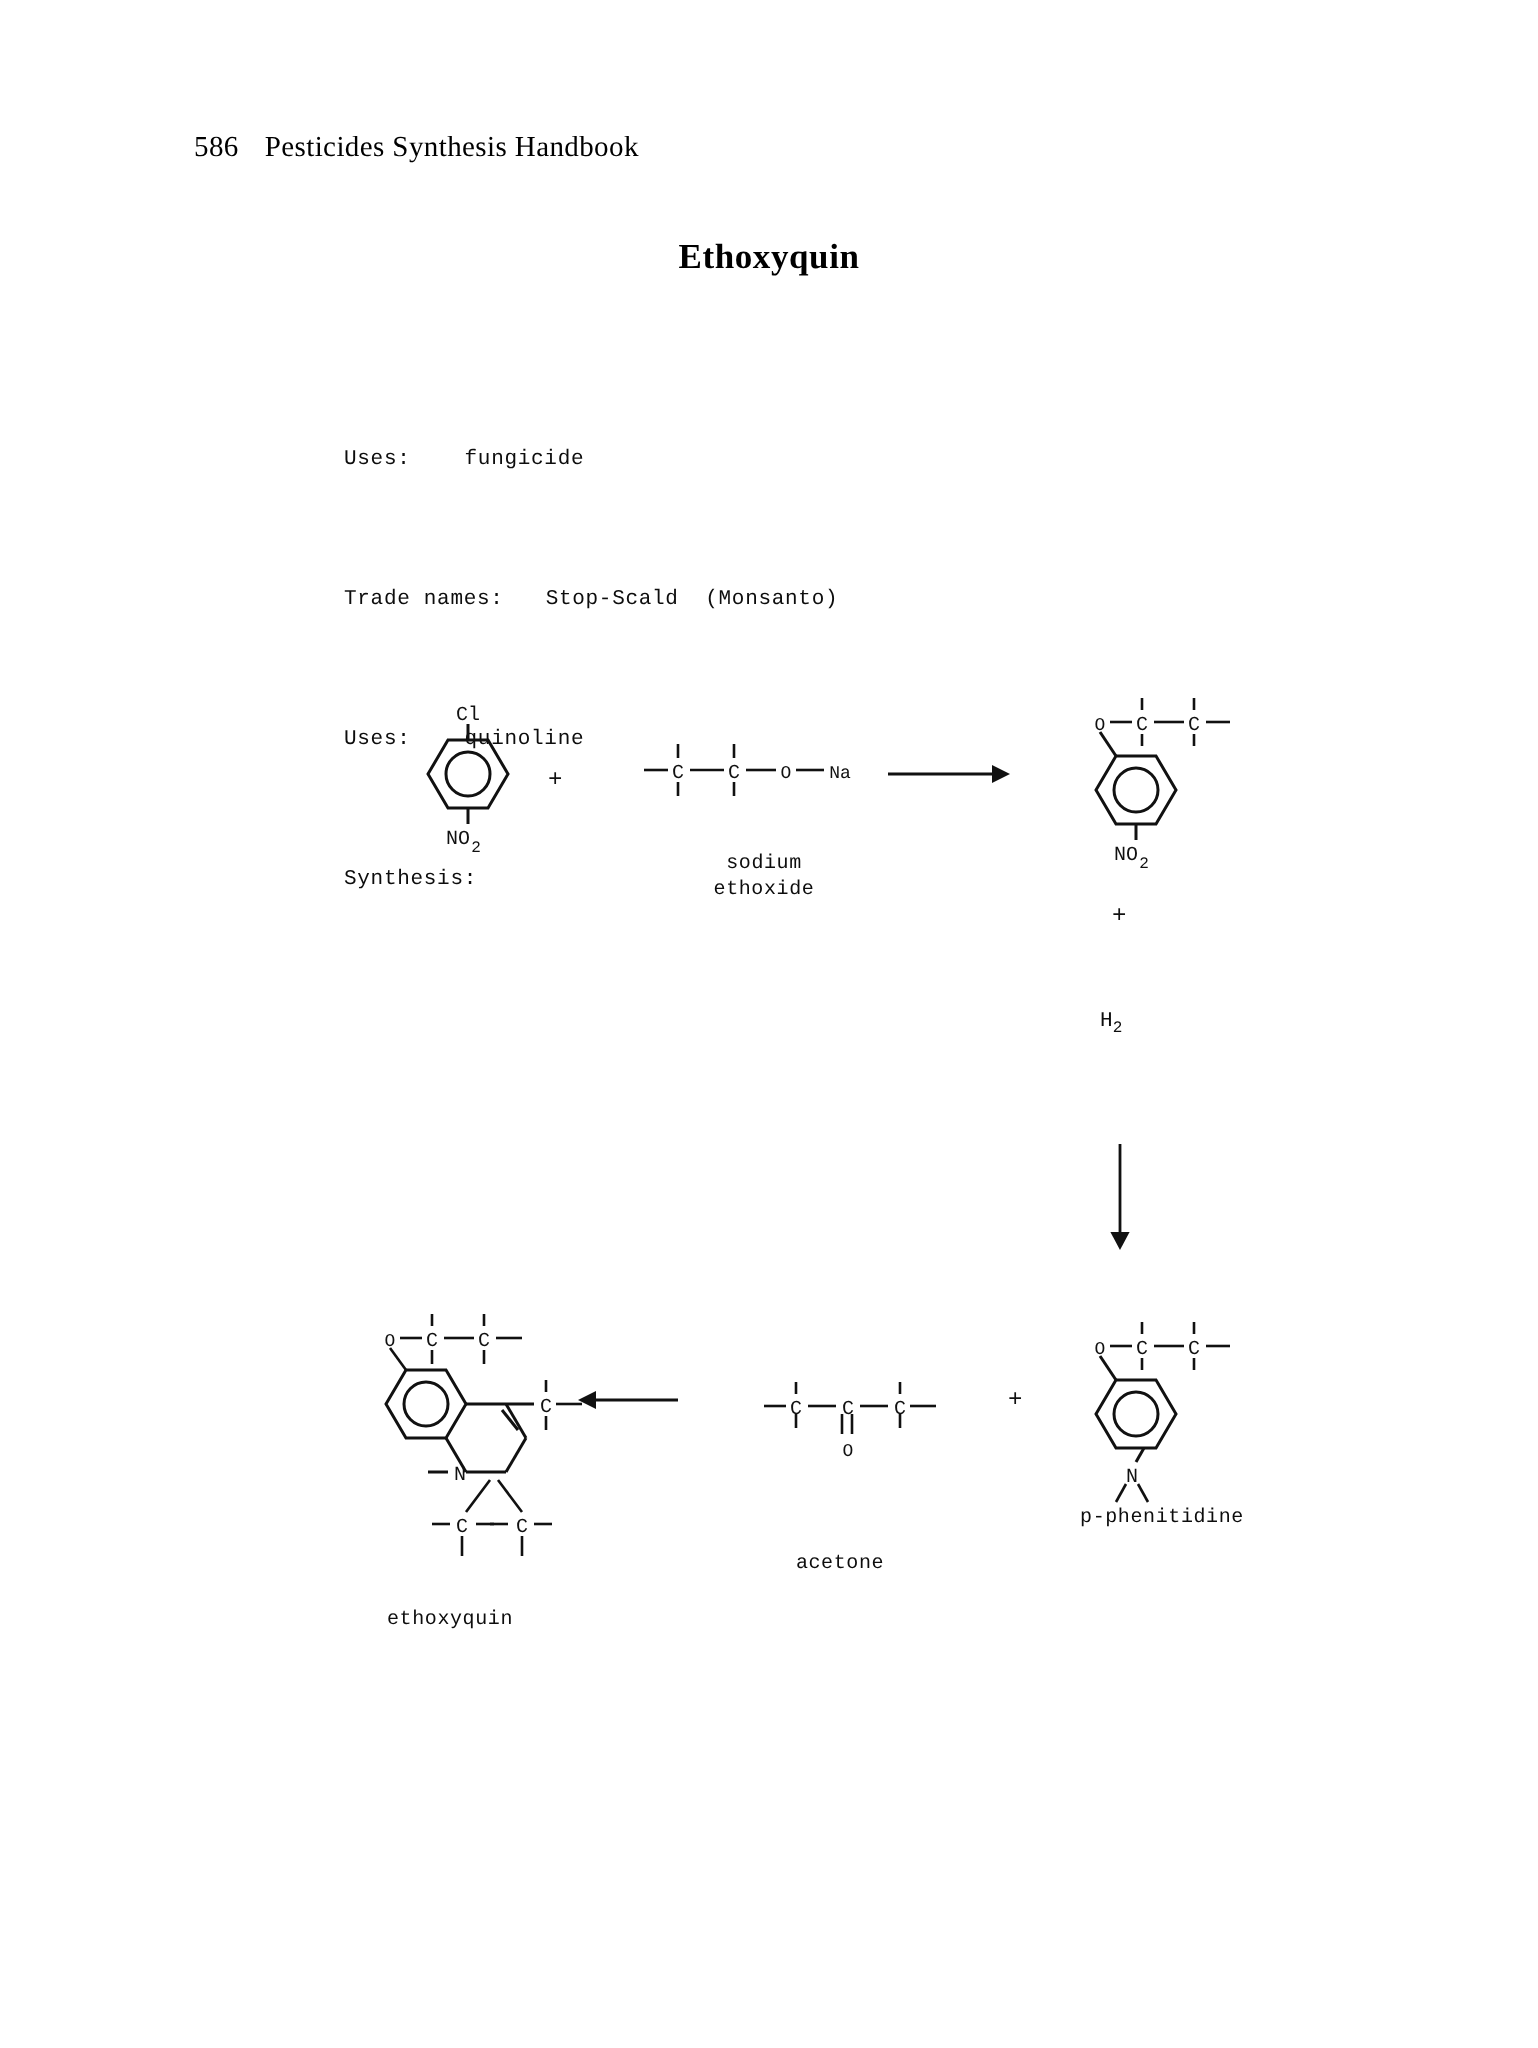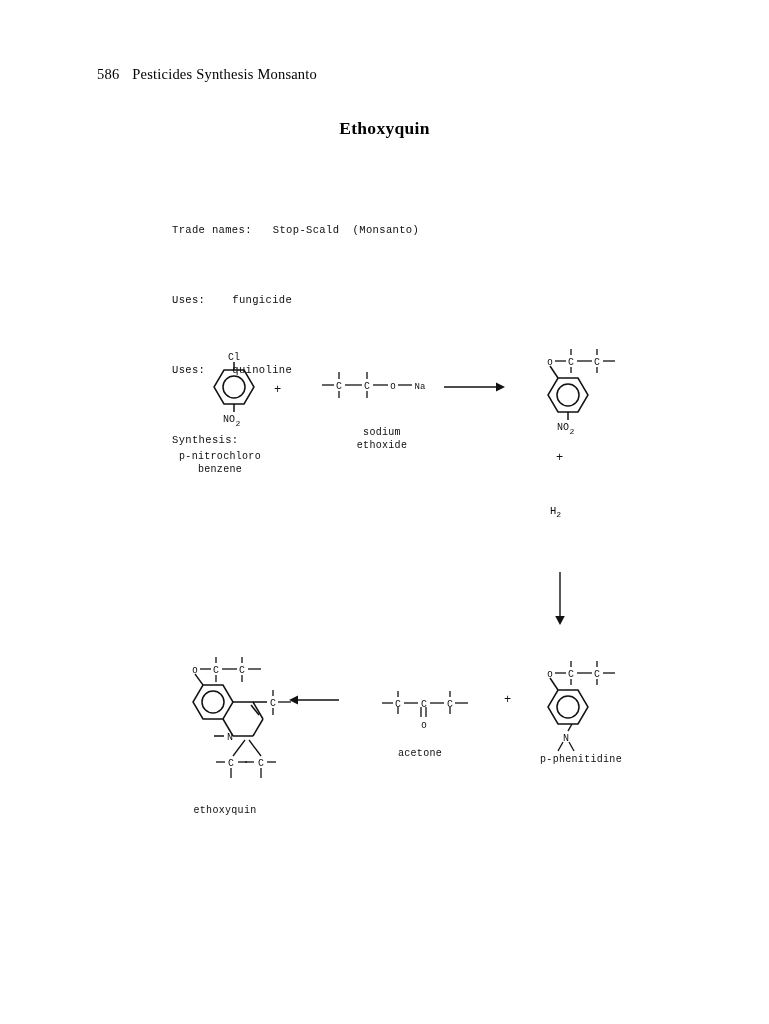--- a/index.html
+++ b/index.html
@@ -90,29 +90,29 @@
     font-family: "Liberation Mono", "DejaVu Sans Mono", monospace;
     fill: #111111;
   }
 </style>
 </head>
 <body>
 
 <div id="page">
 
   <div id="running-head" class="abs">
-    <span class="folio">586</span><span class="bookname">Pesticides Synthesis Monsanto</span>
+    <span class="folio">586</span><span class="bookname">Pesticides Synthesis Handbook</span>
   </div>
 
   <div id="compound-title" class="abs">Ethoxyquin</div>
 
   <div id="info-block" class="abs tw">
+    <div class="info-row"><span class="info-label">Uses:</span><span style="display:inline-block;width:27px"></span><span class="info-value">fungicide</span></div>
+
     <div class="info-row"><span class="info-label">Trade names:</span><span style="display:inline-block;width:21px"></span><span class="info-value">Stop-Scald  (Monsanto)</span></div>
-
-    <div class="info-row"><span class="info-label">Uses:</span><span style="display:inline-block;width:27px"></span><span class="info-value">fungicide</span></div>
 
     <div class="info-row"><span class="info-label">Uses:</span><span style="display:inline-block;width:27px"></span><span class="info-value">quinoline</span></div>
 
     <div class="info-row"><span class="info-label">Synthesis:</span></div>
   </div>
 
   <div class="abs" style="left:182px; top:348px;">
     <svg width="110" height="80" viewBox="0 0 110 80">
       <g stroke="#111" stroke-width="1.5" fill="none">
         <polygon points="42,22 62,22 72,39 62,56 42,56 32,39"></polygon>
@@ -121,22 +121,20 @@
         <line x1="52" y1="56" x2="52" y2="64"></line>
       </g>
       <text x="52" y="12" font-size="10" text-anchor="middle">Cl</text>
       <text x="47" y="74" font-size="10" text-anchor="middle">NO</text>
       <text x="56" y="78" font-size="8" text-anchor="middle">2</text>
     </svg>
   </div>
 
   <div class="abs op-plus" style="left:274px; top:384px;">+</div>
 
-  <div class="abs caption" style="left:150px; top:450px; width:140px;">p-nitrochloro
-benzene</div>
 
   <div class="abs" style="left:320px; top:366px;">
     <svg width="110" height="38" viewBox="0 0 110 38">
       <g stroke="#111" stroke-width="1.3" fill="none">
         <line x1="2" y1="19" x2="14" y2="19"></line>
         <line x1="25" y1="19" x2="42" y2="19"></line>
         <line x1="53" y1="19" x2="68" y2="19"></line>
         <line x1="78" y1="19" x2="92" y2="19"></line>
         <line x1="19" y1="6" x2="19" y2="13"></line>
         <line x1="19" y1="25" x2="19" y2="32"></line>
@@ -240,21 +238,21 @@
         <line x1="41" y1="21" x2="41" y2="31"></line>
         <line x1="46" y1="21" x2="46" y2="31"></line>
       </g>
       <text x="18" y="21" font-size="10" text-anchor="middle">C</text>
       <text x="44" y="21" font-size="10" text-anchor="middle">C</text>
       <text x="70" y="21" font-size="10" text-anchor="middle">C</text>
       <text x="44" y="42" font-size="9" text-anchor="middle">O</text>
     </svg>
   </div>
 
-  <div class="abs caption" style="left:365px; top:747px; width:110px;">acetone</div>
+  <div class="abs caption" style="left:365px; top:776px; width:110px;">acetone</div>
 
   <div class="abs" style="left:289px; top:693px;">
     <svg width="50" height="14" viewBox="0 0 50 14">
       <line x1="9" y1="7" x2="50" y2="7" stroke="#111" stroke-width="1.4"></line>
       <polygon points="9,2.5 0,7 9,11.5" fill="#111"></polygon>
     </svg>
   </div>
 
   <div class="abs" style="left:183px; top:652px;">
     <svg width="120" height="145" viewBox="0 0 120 145">

